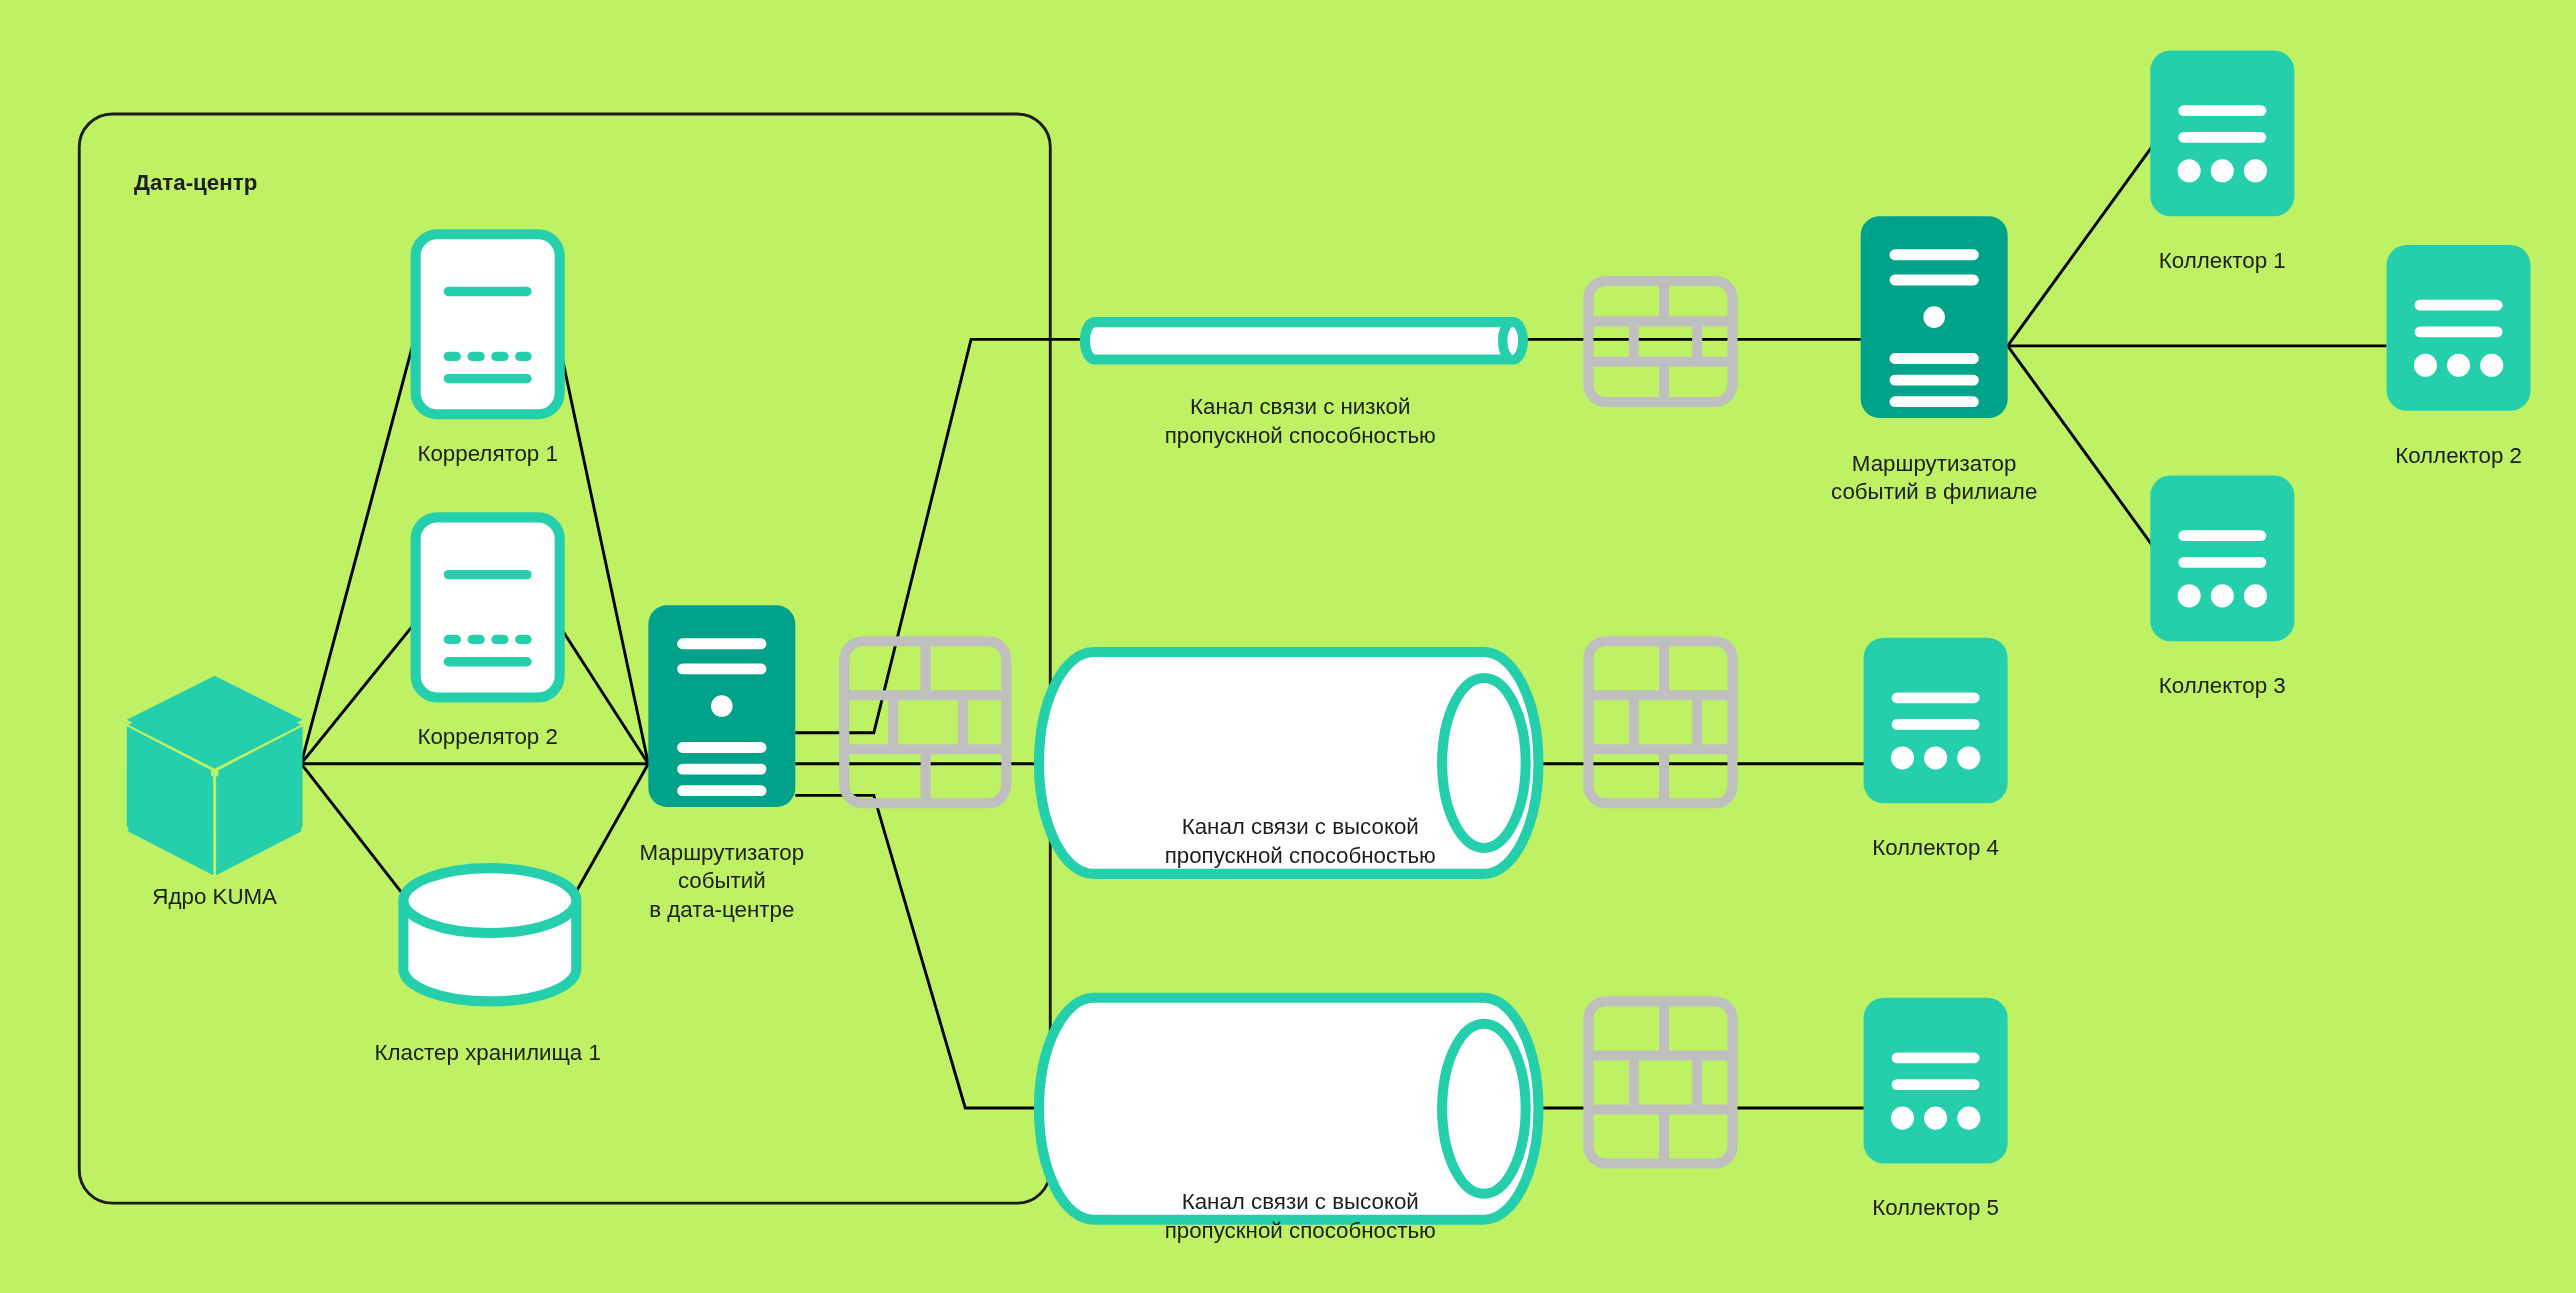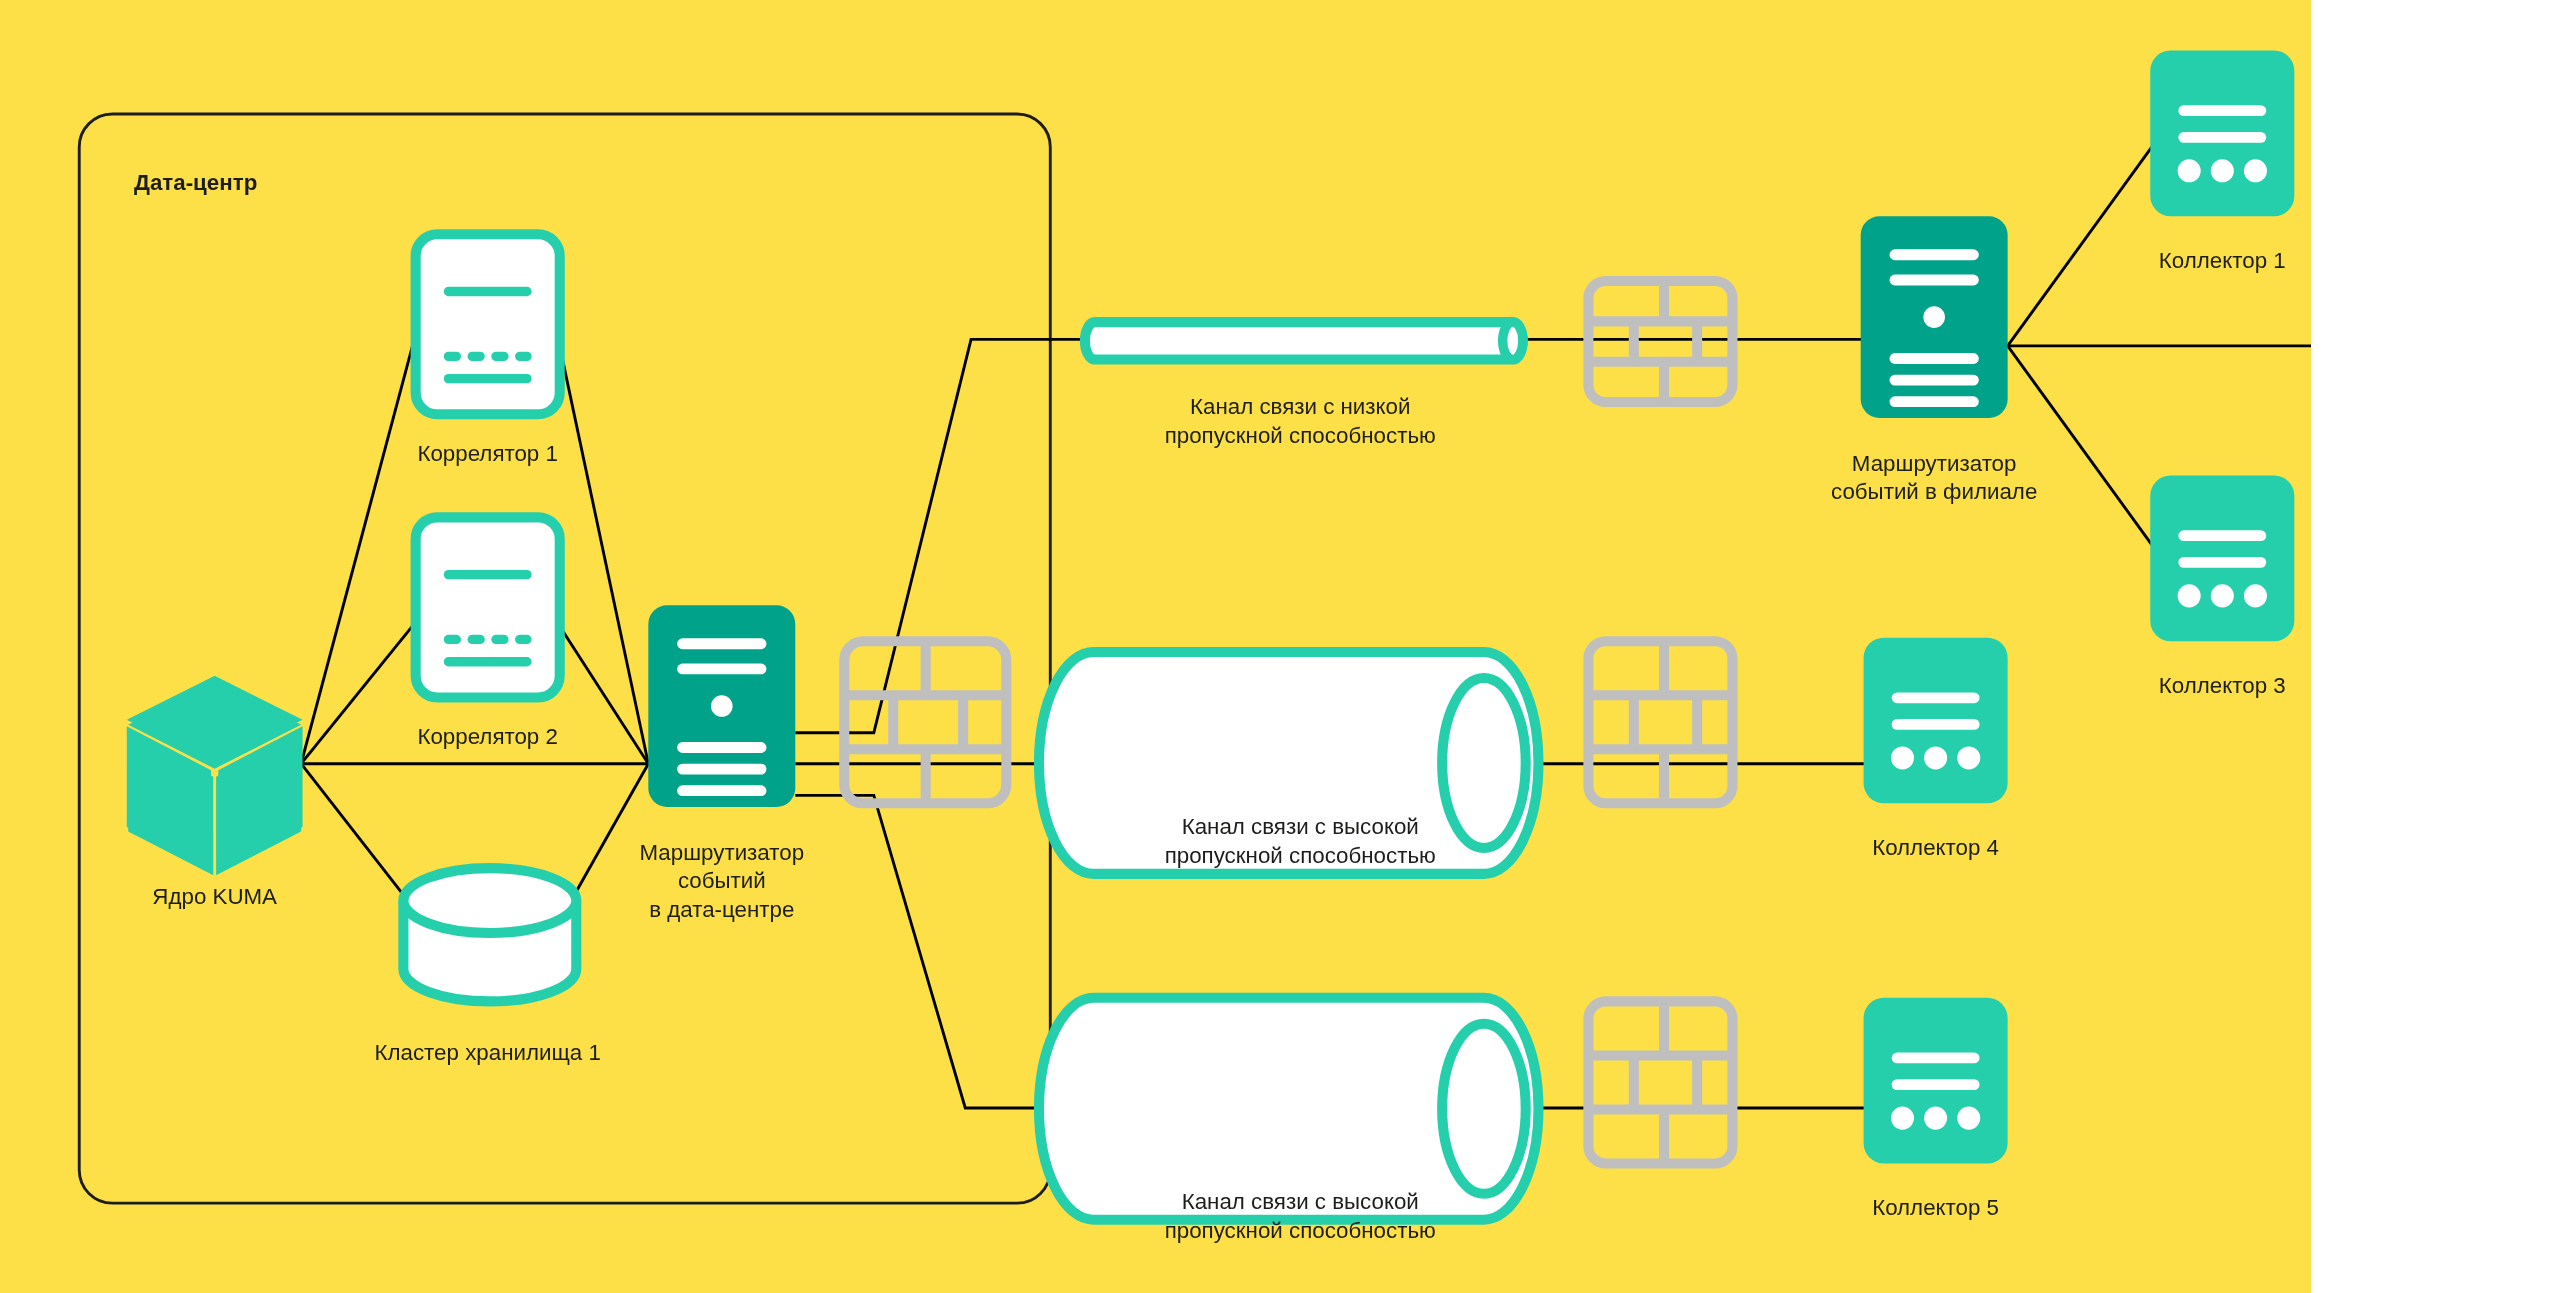--- a/index.html
+++ b/index.html
@@ -5,23 +5,23 @@
   html, body {
     margin: 0;
     padding: 0;
     background: #ffffff;
   }
   body {
     font-family: "Liberation Sans", sans-serif;
   }
   #stage {
     position: relative;
-    width: 2311px;
+    width: 2576px;
     height: 1294px;
-    background: #fde047;
+    background: #bef264;
     overflow: hidden;
   }
   svg#diagram {
     position: absolute;
     left: 0;
     top: 0;
     width: 2576px;
     height: 1294px;
     display: block;
   }

